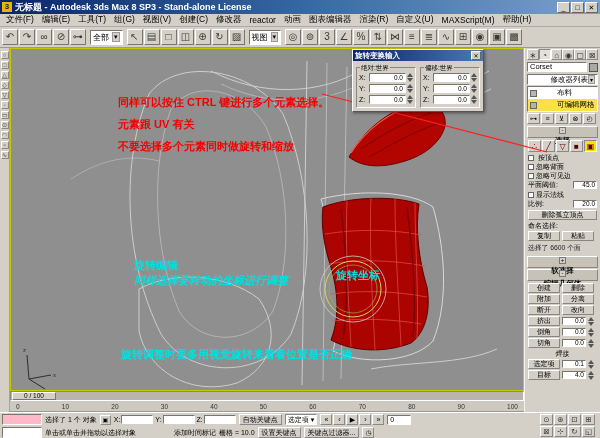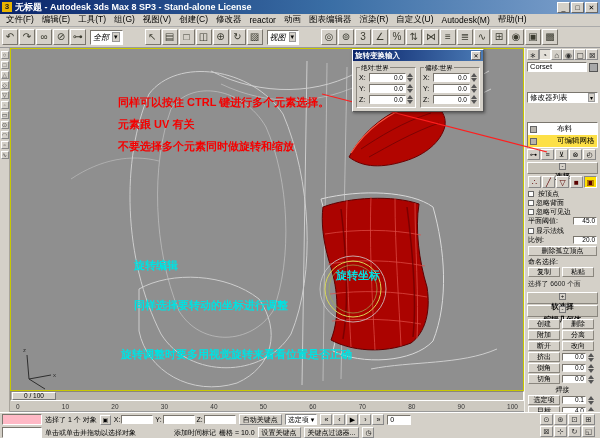--- a/index.html
+++ b/index.html
@@ -12,21 +12,21 @@
   .title-text{font-size:9px;font-weight:bold;flex:1;white-space:nowrap;overflow:hidden;}
   .win-controls{display:flex;gap:1px;}
   .wbtn{width:13px;height:11px;background:#d4d0c8;color:#000;font-size:7px;line-height:10px;text-align:center;border:1px solid;border-color:#fff #666 #666 #fff;}
 
   .menubar{height:13px;display:flex;align-items:center;background:#d4d0c8;border-bottom:1px solid #aaa;padding-left:2px;overflow:hidden;}
   .menu-item{font-size:8.5px;padding:0 4px;white-space:nowrap;}
 
   .toolbar{height:21px;display:flex;align-items:center;gap:1px;padding:1px 2px;border-bottom:1px solid #999;overflow:hidden;}
   .tb-group{display:inline-flex;gap:1px;margin-right:3px;}
   .tb-icon{width:16px;height:16px;border:1px solid;border-color:#fff #7a766e #7a766e #fff;background:#d4d0c8;color:#3b3b30;font-size:10px;line-height:14px;text-align:center;}
-  .tb-dd{display:inline-flex;align-items:center;height:15px;background:#fff;border:1px solid;border-color:#7a766e #fff #fff #7a766e;font-size:8px;padding:0 2px;margin-right:21px;font-style:italic;}
+  .tb-dd{display:inline-flex;align-items:center;height:15px;background:#fff;border:1px solid;border-color:#7a766e #fff #fff #7a766e;font-size:8px;padding:0 2px;margin-right:3px;}
   .tb-dd-arrow{margin-left:3px;font-size:7px;background:#d4d0c8;border:1px solid #999;padding:0 1px;}
 
   .main{display:flex;height:364px;}
   .left-strip{width:10px;display:flex;flex-direction:column;align-items:center;gap:2px;padding-top:3px;background:#d4d0c8;border-right:1px solid #a8a49c;}
   .ls-icon{width:8px;height:8px;font-size:6px;line-height:7px;text-align:center;color:#444;border:1px solid;border-color:#fff #888 #888 #fff;background:#d4d0c8;}
 
   .center{flex:1;display:flex;flex-direction:column;}
   .viewport{position:relative;height:343px;background:#8f8f8f;border:1px solid #c8c800;overflow:hidden;}
   .viewport svg{display:block;width:100%;height:100%;}
 
@@ -36,21 +36,21 @@
   .tb-num{font-size:6.5px;color:#333;}
 
   .cmd-panel{width:76px;background:#d4d0c8;border-left:1px solid #f3f2ee;font-size:7.5px;overflow:hidden;}
   .cp-tabs{height:13px;display:flex;padding:1px 2px;}
   .cp-tab{flex:1;text-align:center;font-size:8px;line-height:11px;color:#333;border:1px solid;border-color:#fff #888 #888 #fff;background:#d4d0c8;}
   .cp-tab.selected{border-color:#888 #fff #fff #888;background:#e4e0d8;}
   .cp-row{display:flex;align-items:center;gap:2px;padding:1px 2px;}
   .sunken{border:1px solid;border-color:#7a766e #fff #fff #7a766e;}
   .cp-name{flex:1;height:10px;background:#fff;font-size:7.5px;padding-left:2px;line-height:8px;}
   .cp-swatch{width:9px;height:9px;background:#a8a8a8;border:1px solid #555;}
-  .cp-dd{margin:19px 2px;height:11px;background:#fff;display:flex;justify-content:space-between;align-items:center;padding:0 2px;font-size:7.5px;}
+  .cp-dd{margin:1px 2px;height:11px;background:#fff;display:flex;justify-content:flex-end;align-items:center;padding:0 2px;font-size:7.5px;}
   .cp-dd-ar{font-size:6px;background:#d4d0c8;border:1px solid #999;padding:0 1px;}
   .cp-stack{margin:0 2px;height:26px;background:#fff;overflow:hidden;}
   .stack-row{display:flex;align-items:center;height:12px;gap:20px;padding:0 2px;}
   .stack-row.selected{background:#fde047;}
   .stack-ic{width:7px;height:7px;background:#b8b4ac;border:1px solid #666;}
   .stack-lb{white-space:nowrap;font-size:7.5px;}
   .cp-stackbtns{display:flex;gap:1px;padding:1px 2px;}
   .cp-sbtn{width:13px;height:11px;text-align:center;font-size:7px;line-height:9px;border:1px solid;border-color:#fff #888 #888 #fff;}
   .rollout-h{height:12px;margin:1px 2px 0;background:#c6c2b8;border:1px solid;border-color:#fff #8a867e #8a867e #fff;display:flex;align-items:center;font-weight:bold;font-size:7.5px;gap:2px;padding:0 2px;flex-direction:column;}
   .rh-t{width:7px;height:7px;background:#d4d0c8;border:1px solid #777;font-size:6px;line-height:5px;text-align:center;font-weight:normal;}
@@ -103,21 +103,21 @@
   .grp-label{position:absolute;top:-4px;left:3px;background:#d4d0c8;font-size:6.5px;padding:0 1px;white-space:nowrap;}
   .axis-row{display:flex;align-items:center;gap:1px;height:11px;}
   .axis-l{font-size:7px;width:9px;}
   .axis-v{flex:1;height:9px;background:#fff;font-size:6.5px;text-align:right;padding-right:2px;line-height:7px;}
 
   .ann{position:absolute;z-index:40;font-weight:bold;white-space:nowrap;}
   .ann-red{left:118px;top:95px;color:#f50000;font-size:11px;}
   .ann-red .ann-line{height:22px;}
   .cyan{color:#00e2e2;font-size:11px;}
   .c1{left:134px;top:258px;}
-  .c2{left:134px;top:298px;}
+  .c2{left:134px;top:273px;font-style:italic;}
   .c3{left:336px;top:268px;}
   .c4{left:121px;top:347px;text-align:center;}
 </style>
 </head>
 <body>
 
 <div id="root">
 
   <div class="titlebar">
     <span class="app-icon">3</span>
@@ -136,21 +136,21 @@
       <span class="menu-item">工具(T)</span>
       <span class="menu-item">组(G)</span>
       <span class="menu-item">视图(V)</span>
       <span class="menu-item">创建(C)</span>
       <span class="menu-item">修改器</span>
       <span class="menu-item">reactor</span>
       <span class="menu-item">动画</span>
       <span class="menu-item">图表编辑器</span>
       <span class="menu-item">渲染(R)</span>
       <span class="menu-item">自定义(U)</span>
-      <span class="menu-item">Autodesk(M)</span>
+      <span class="menu-item">MAXScript(M)</span>
       <span class="menu-item">帮助(H)</span>
     </div>
 
   <div class="toolbar">
     <span class="tb-group">
 
     <span class="tb-icon">↶</span>
         <span class="tb-icon">↷</span>
         <span class="tb-icon">∞</span>
         <span class="tb-icon">⊘</span>

